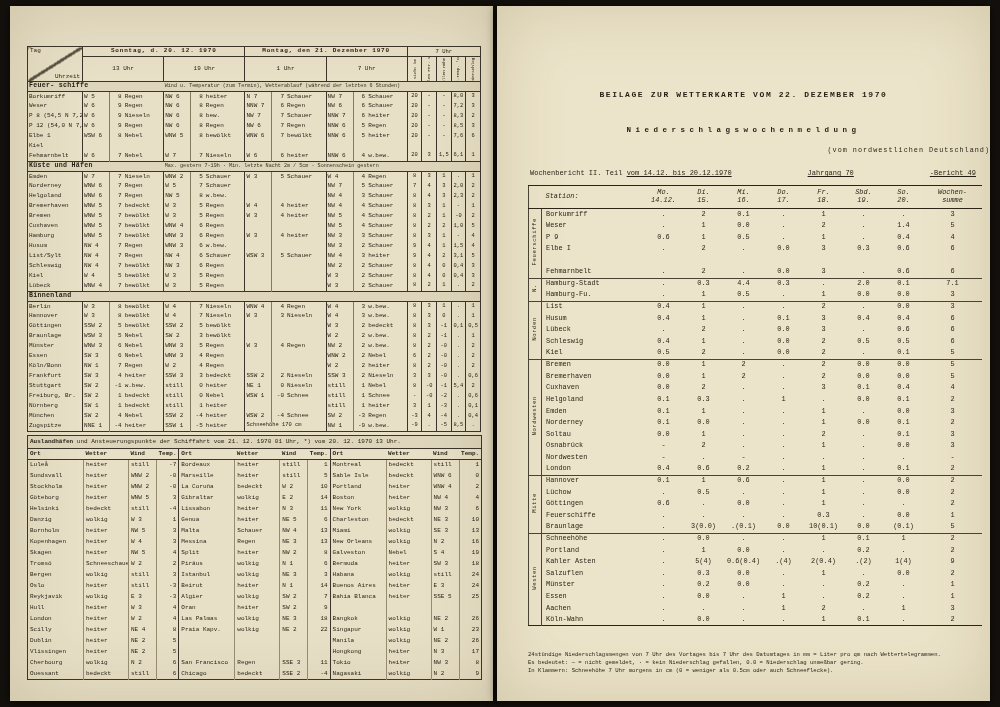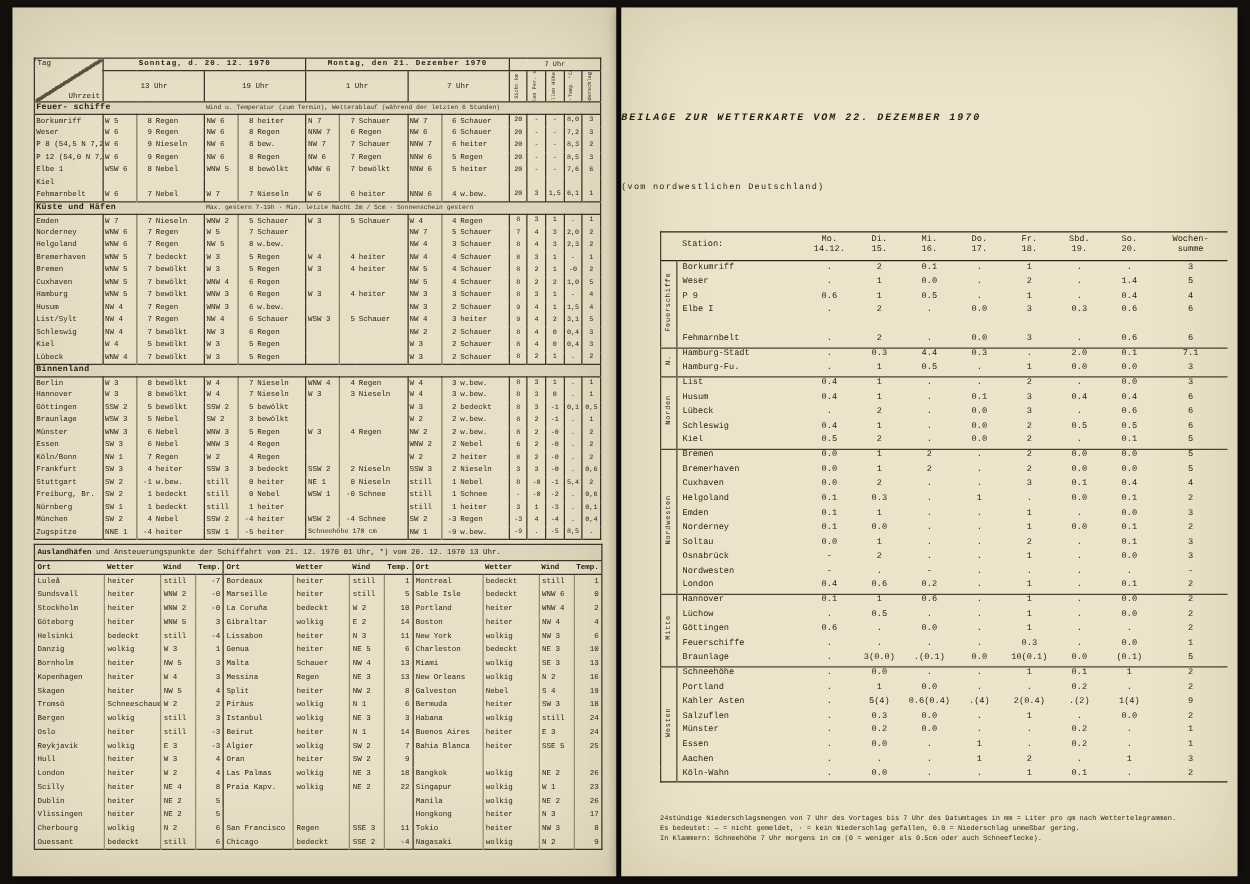--- a/index.html
+++ b/index.html
@@ -38,32 +38,32 @@
     border:1.3px solid #3a342a;color:var(--ink,#251f13);}
   #ausland-table td{font-size:6px;line-height:1.05;height:11px;overflow:hidden;white-space:nowrap;padding:0 2px;vertical-align:middle;}
   #ausland-table tr.aush td{border-bottom:1px solid #3a342a;height:13px;font-size:6px;background:rgba(90,75,40,.06);}
   #ausland-table tr.ausc td{border-bottom:1px solid #3a342a;font-weight:bold;}
   #ausland-table td.g0{border-left:1px solid #3a342a;}
   #ausland-table tr.ausr td{border-left:1px solid #968b6e;}
   #ausland-table tr.ausr td.g0{border-left:1px solid #3a342a;}
   #ausland-table td.tp{text-align:right;}
 
   
-  .rp-title{position:absolute;left:0;right:0;top:84px;font-size:8px;font-weight:bold;
-    letter-spacing:1.6px;color:var(--ink,#251f13);font-style:italic;}
+  .rp-title{position:absolute;left:0;right:0;top:84px;text-align:center;font-size:8px;font-weight:bold;
+    letter-spacing:1.6px;color:var(--ink,#251f13);}
   .rp-sub{position:absolute;left:0;right:0;top:120px;text-align:center;font-size:7.5px;font-weight:bold;
     letter-spacing:4.5px;color:var(--ink,#251f13);}
-  .rp-sub2{position:absolute;left:0;right:0;top:140px;text-align:left;font-size:6.8px;letter-spacing:1px;color:var(--ink,#251f13);}
+  .rp-sub2{position:absolute;left:0;right:0;top:140px;text-align:right;font-size:6.8px;letter-spacing:1px;color:var(--ink,#251f13);}
   .rp-report{position:absolute;left:33px;right:14px;top:163px;display:flex;justify-content:space-between;
     font-size:7px;color:var(--ink,#251f13);}
   .rp-report .ul{text-decoration:underline;}
   #precip-table{position:absolute;left:31px;top:179px;width:453px;border-collapse:collapse;table-layout:fixed;
     color:var(--ink,#251f13);border-top:1.5px solid #2c2517;border-bottom:1.5px solid #2c2517;border-left:1px solid #4a4232;}
   #precip-table th,#precip-table td{font-size:6.9px;line-height:1.12;height:11.6px;padding:0;white-space:nowrap;overflow:hidden;vertical-align:middle;font-weight:normal;}
-  #precip-table tr.ph th{height:23px;border-bottom:1.2px solid #2c2517;}
+  #precip-table tr.ph th{height:23px;border-bottom:1.2px solid #2c2517;font-style:italic;}
   #precip-table th.st{text-align:left;padding-left:4px;}
   #precip-table th.day,#precip-table td.v{text-align:center;}
   #precip-table th.sumh,#precip-table td.sum{text-align:center;}
   #precip-table td.glab{border-right:1px solid #4a4232;text-align:center;vertical-align:middle;}
   #precip-table td.glab span{writing-mode:vertical-rl;transform:rotate(180deg);display:inline-block;
     font-size:5.6px;letter-spacing:.6px;}
   #precip-table td.st{padding-left:4px;text-align:left;}
   #precip-table tr.gfirst td{border-top:1px solid #4a4232;}
   .rp-foot{position:absolute;left:31px;width:455px;top:645px;font-size:5.6px;line-height:1.45;color:var(--ink,#251f13);}
   .rp-foot div{white-space:normal;}
@@ -1088,21 +1088,30 @@
           <td>wolkig</td>
           <td>N 2</td>
           <td class="tp">9</td>
         </tr>
       </tbody>
     </table>
 </div>
 
 <div class="page page-right">
   <div class="rp-title">BEILAGE ZUR WETTERKARTE VOM 22. DEZEMBER 1970</div>
+  <div class="rp-sub">Niederschlagswochenmeldung</div>
   <div class="rp-sub2">(vom nordwestlichen Deutschland)</div>
+  <div class="rp-report">
+    <span>
+      <span>Wochenbericht II. Teil</span>
+      <span class="ul">vom 14.12. bis 20.12.1970</span>
+    </span>
+    <span class="ul">Jahrgang 70</span>
+    <span class="ul">-Bericht 49</span>
+  </div>
   <table id="precip-table">
       <colgroup>
         <col style="width:13px">
         <col style="width:102px">
         <col style="width:40px">
         <col style="width:40px">
         <col style="width:40px">
         <col style="width:40px">
         <col style="width:40px">
         <col style="width:40px">

